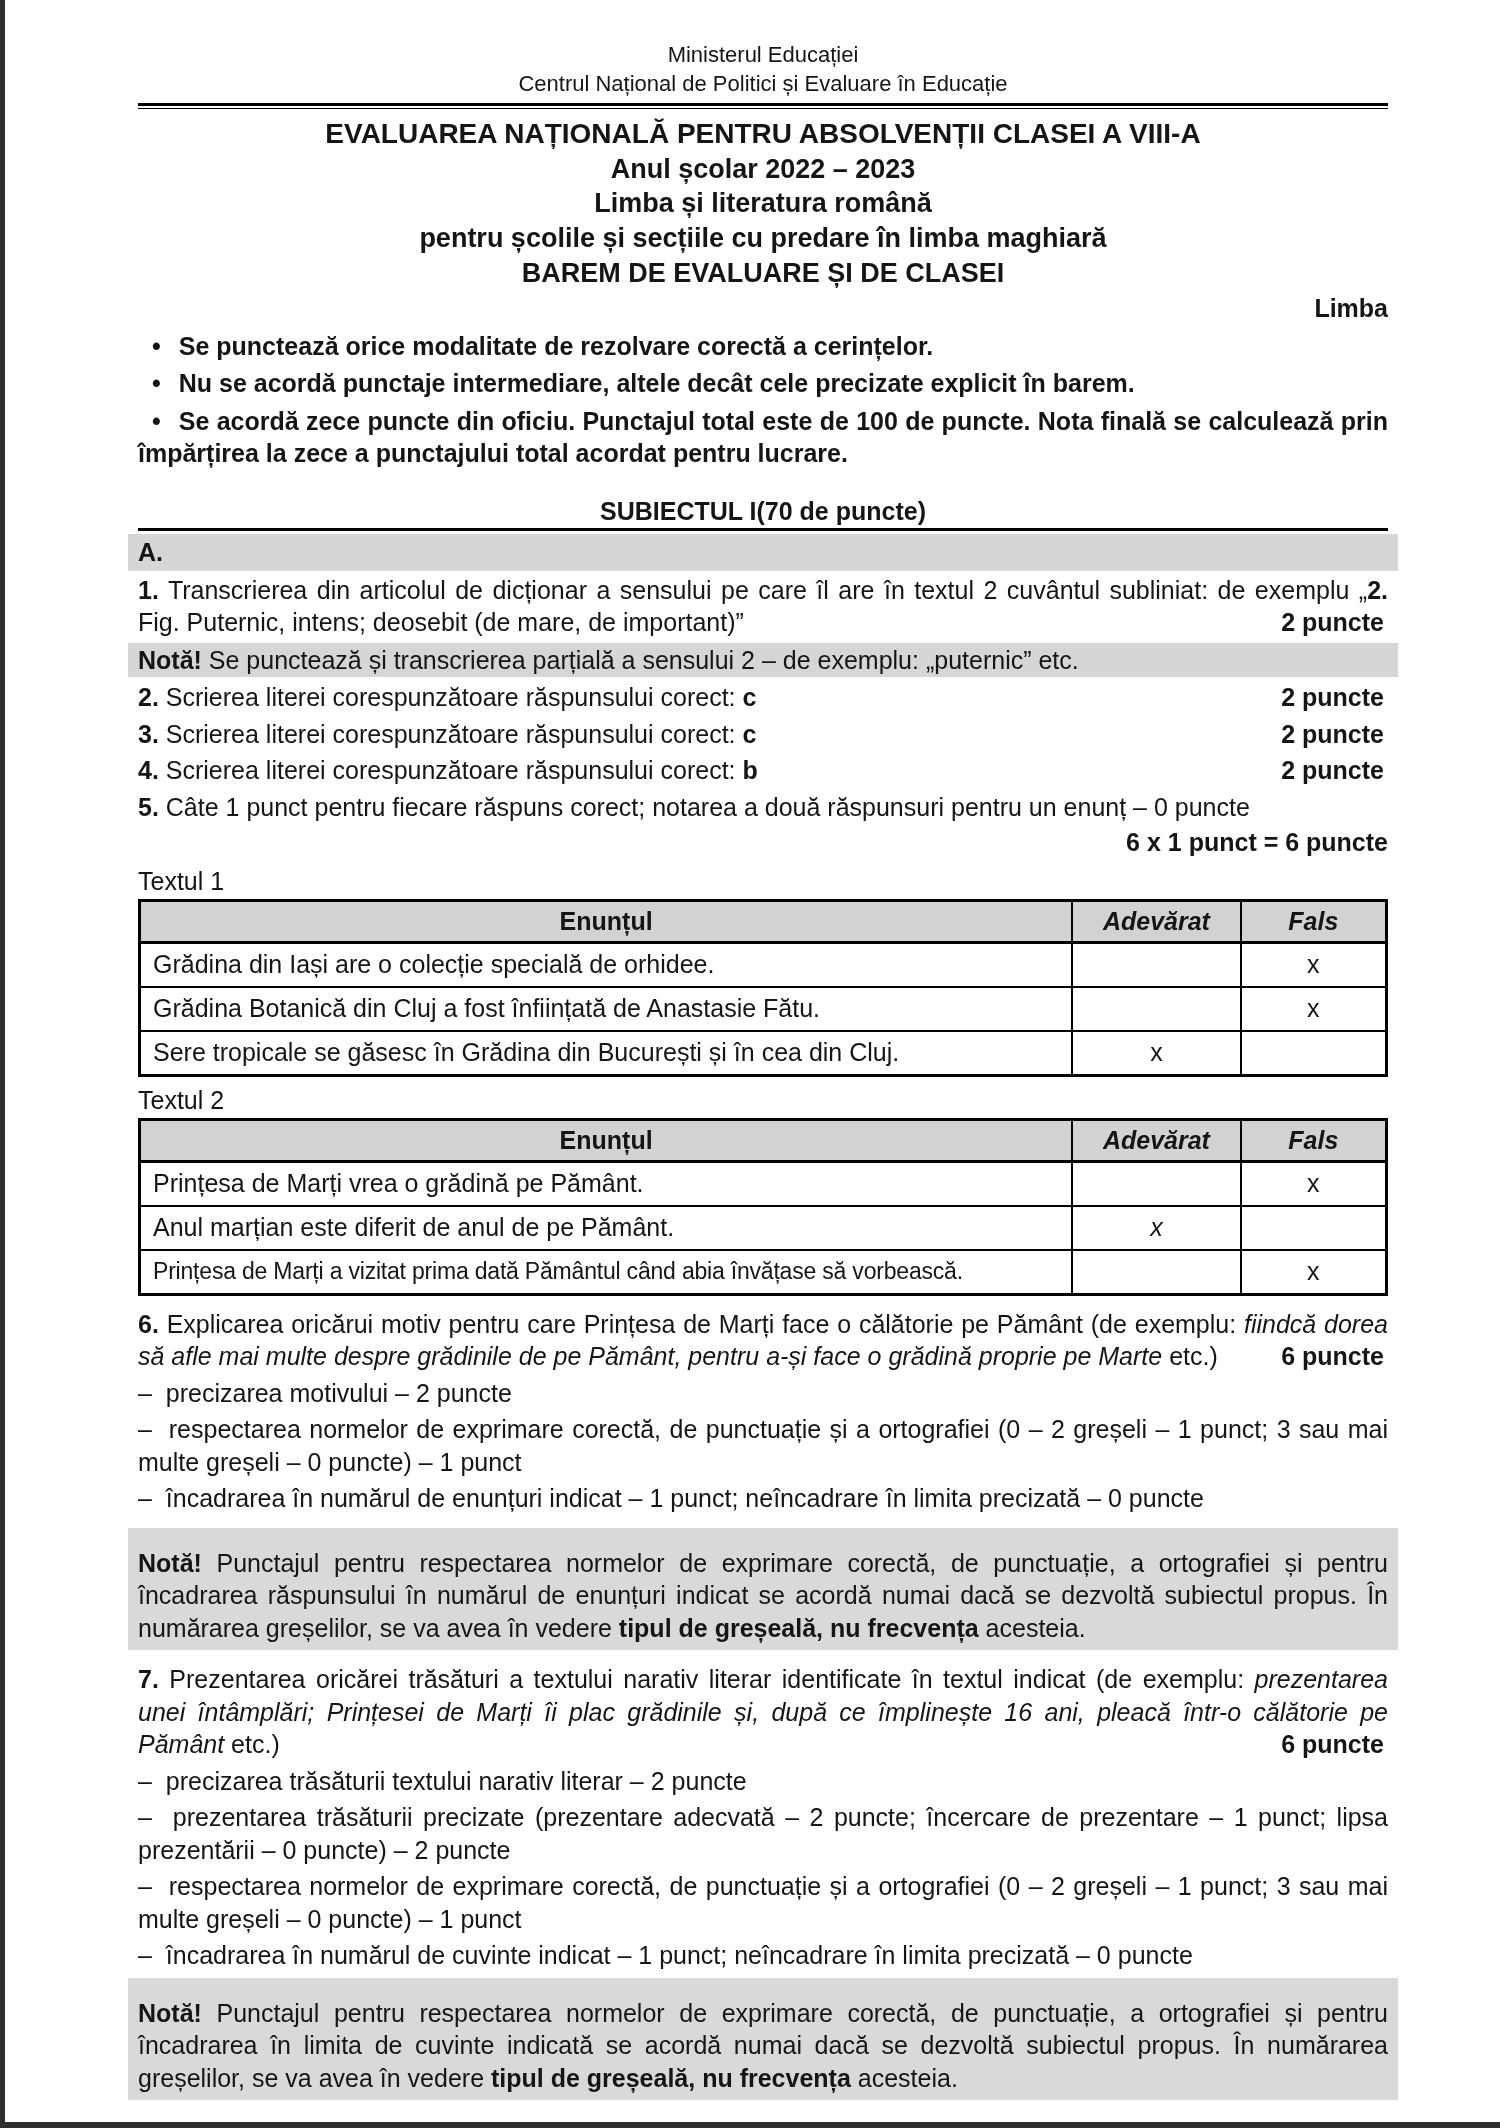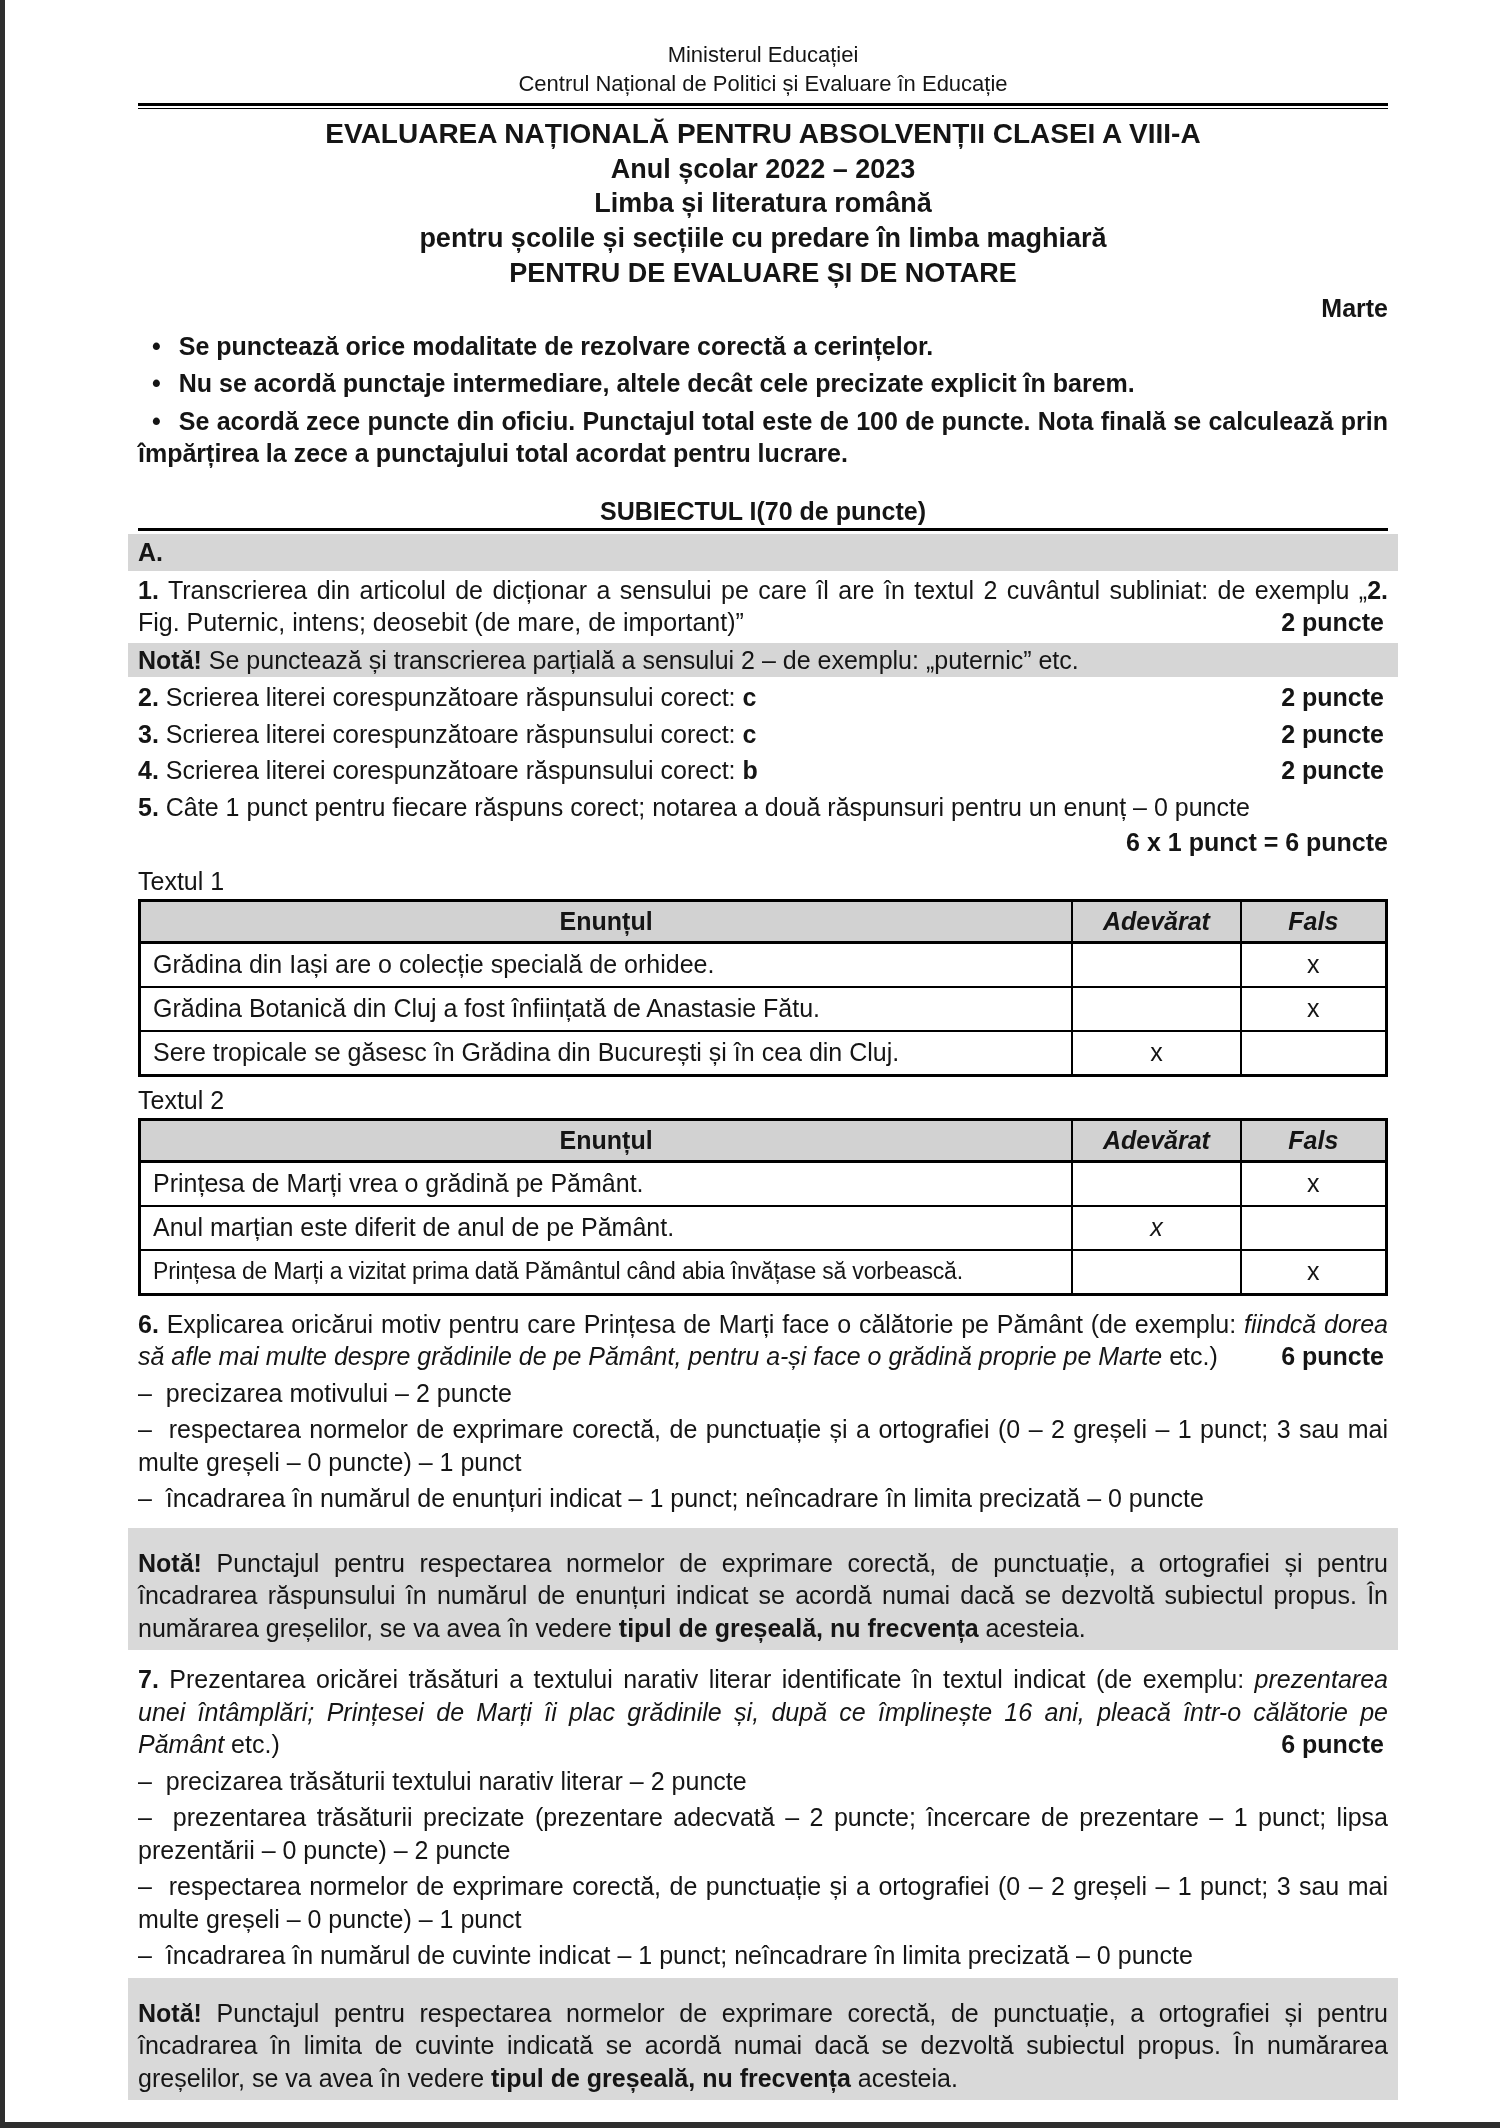--- a/index.html
+++ b/index.html
@@ -49,22 +49,22 @@
 <div class="page">
 
   <div class="center org">Ministerul Educației</div>
   <div class="center org">Centrul Național de Politici și Evaluare în Educație</div>
   <div class="rule"></div>
 
   <div class="title big">EVALUAREA NAȚIONALĂ PENTRU ABSOLVENȚII CLASEI A VIII-A</div>
   <div class="title">Anul școlar 2022 – 2023</div>
   <div class="title">Limba și literatura română</div>
   <div class="title">pentru școlile și secțiile cu predare în limba maghiară</div>
-  <div class="title">PENTRU DE EVALUARE ȘI DE NOTARE</div>
-  <div class="model-top">Marte</div>
+  <div class="title">BAREM DE EVALUARE ȘI DE CLASEI</div>
+  <div class="model-top">Limba</div>
 
   <div class="bullets">
     <p><span class="blt">•</span><span>Se punctează orice modalitate de rezolvare corectă a cerințelor.</span></p>
     <p><span class="blt">•</span><span>Nu se acordă punctaje intermediare, altele decât cele precizate explicit în barem.</span></p>
     <p><span class="blt">•</span><span>Se acordă zece puncte din oficiu. Punctajul total este de 100 de puncte. Nota finală se calculează prin împărțirea la zece a punctajului total acordat pentru lucrare.</span></p>
   </div>
 
   <div class="subj">
     <span>SUBIECTUL I</span>
     <span>(70 de puncte)</span>

